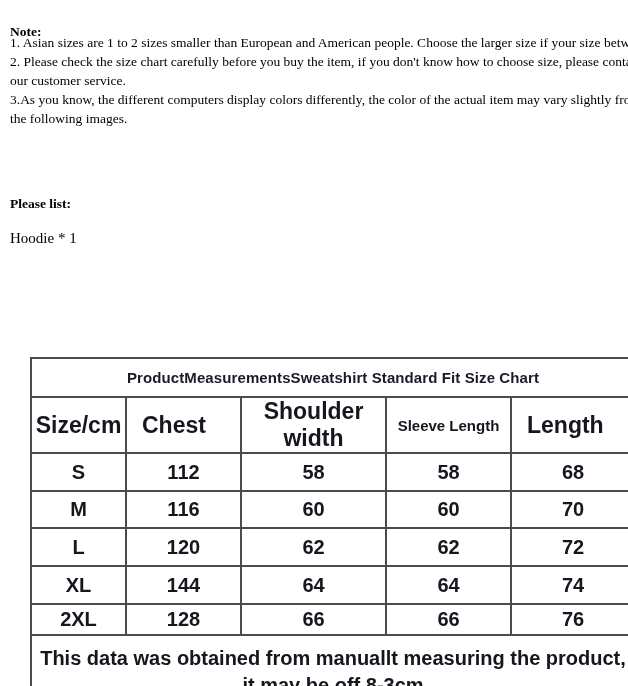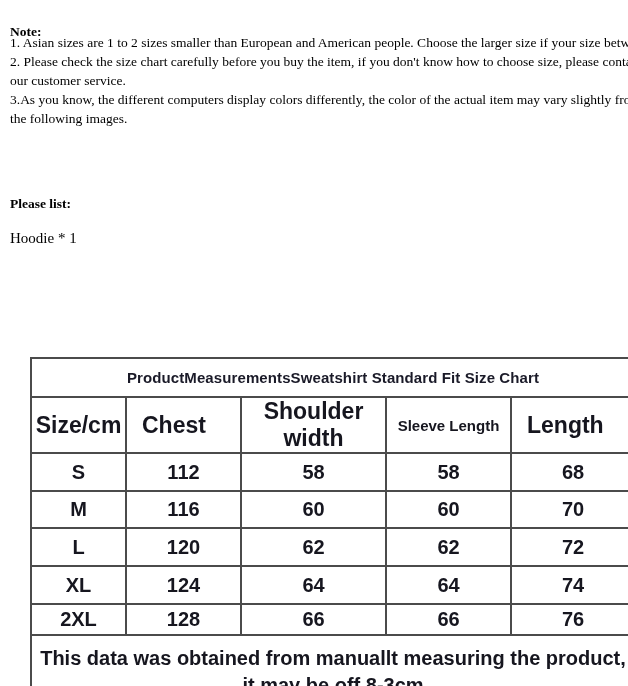--- a/index.html
+++ b/index.html
@@ -119,21 +119,21 @@
       </tr>
       <tr class="data-row row-l">
         <td>L</td>
         <td>120</td>
         <td>62</td>
         <td>62</td>
         <td>72</td>
       </tr>
       <tr class="data-row row-xl">
         <td>XL</td>
-        <td>124</td>
+        <td>144</td>
         <td>64</td>
         <td>64</td>
         <td>74</td>
       </tr>
       <tr class="data-row row-2xl">
         <td>2XL</td>
         <td>128</td>
         <td>66</td>
         <td>66</td>
         <td>76</td>

